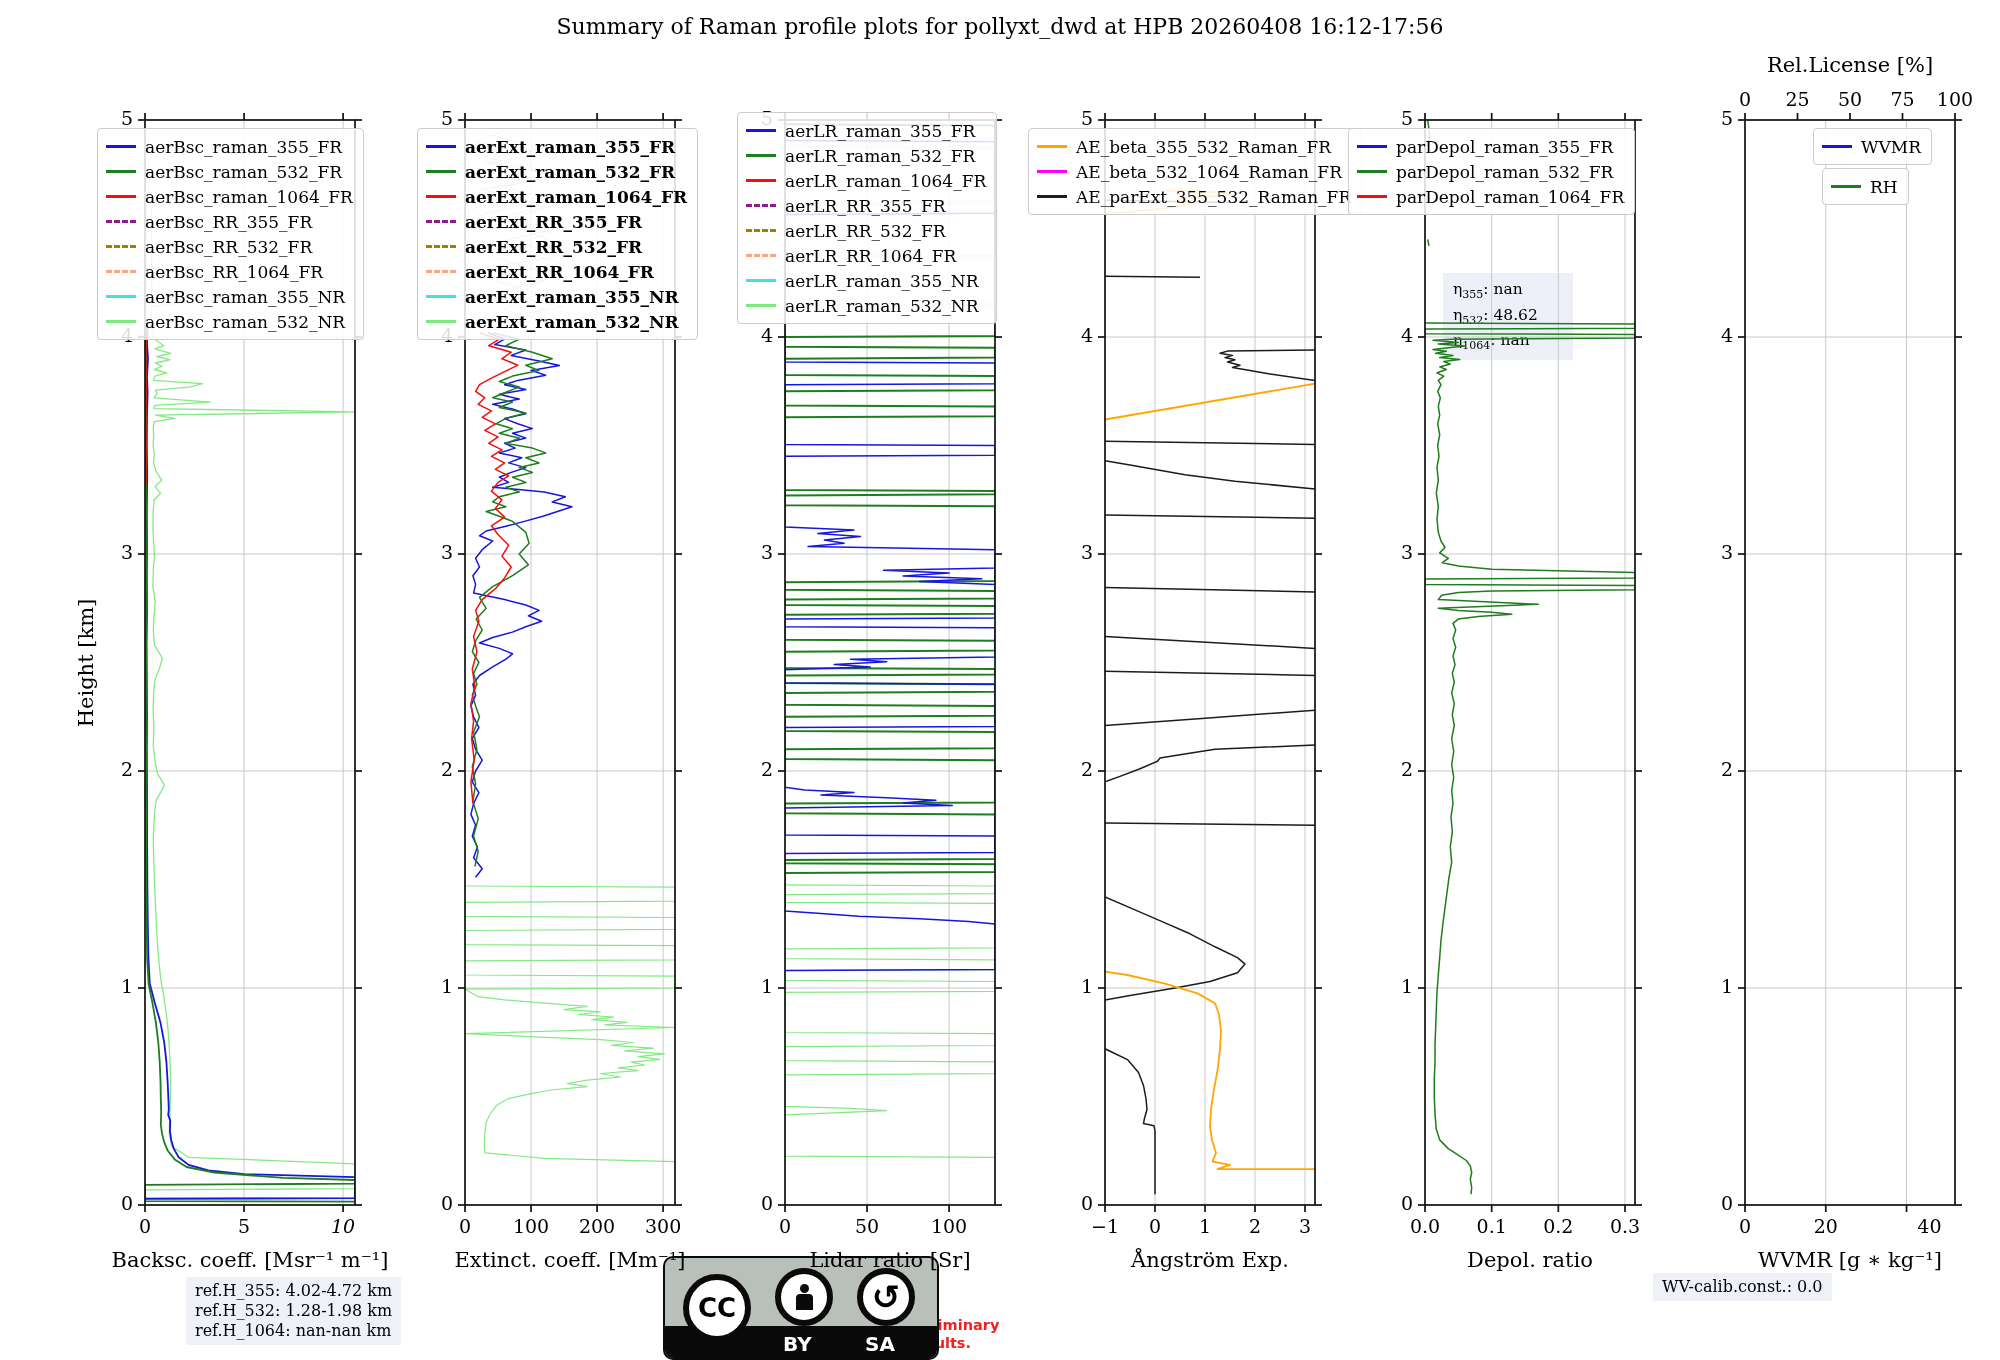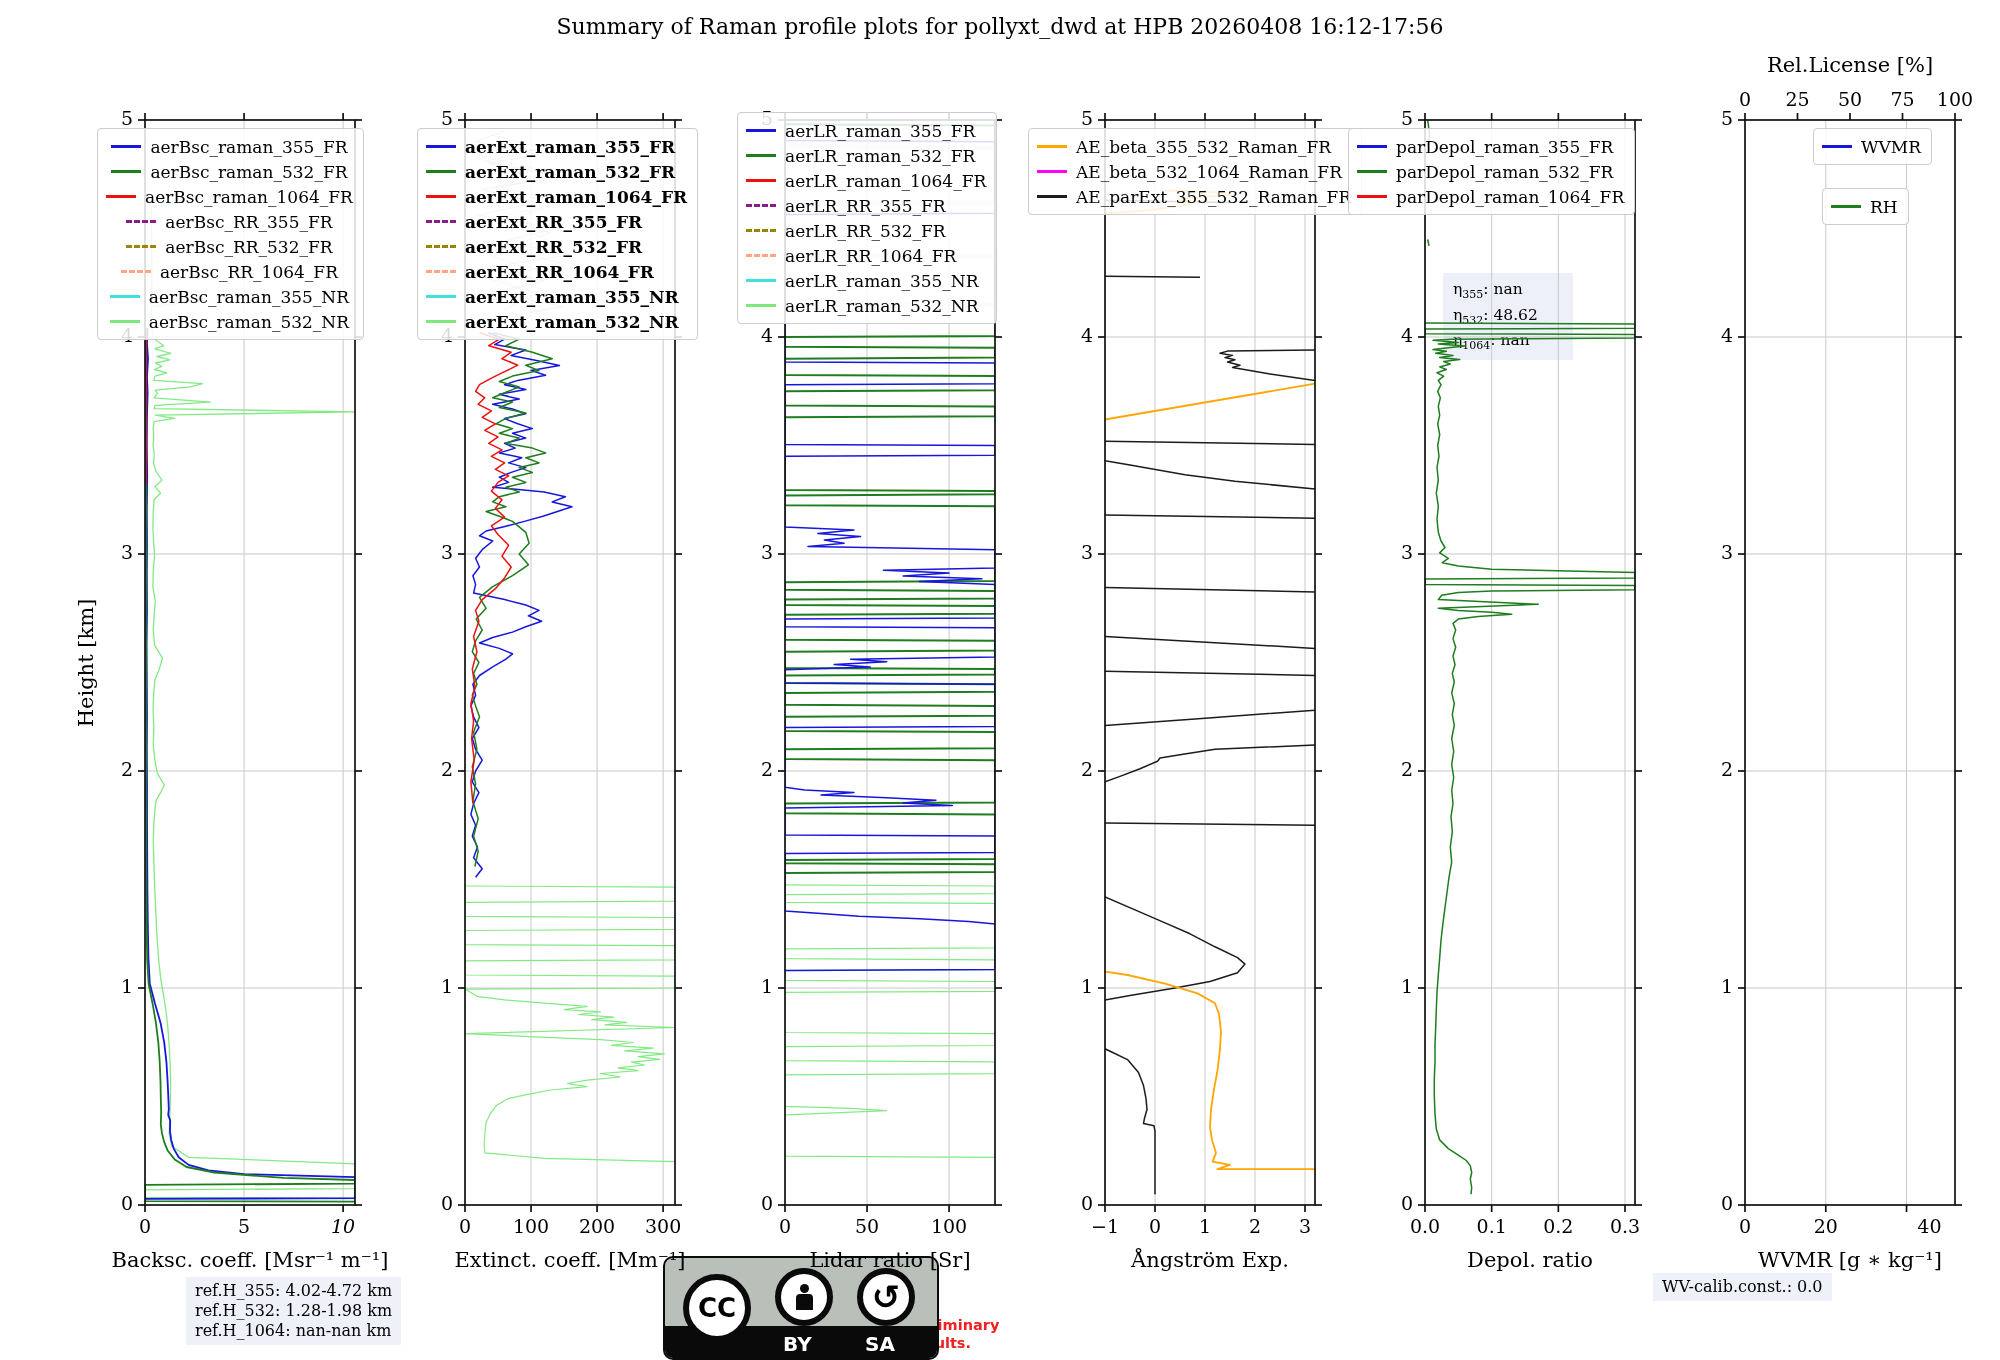--- a/index.html
+++ b/index.html
@@ -127,21 +127,21 @@
 <div class="ticklab" style="left: 110px; top: 1215px; width: 70px;">0</div>
 <div class="ticklab" style="left: 209.057px; top: 1215px; width: 70px;">5</div>
 <div class="ticklab" style="left: 308.113px; top: 1215px; width: 70px; font-style: italic;">10</div>
 <div class="yticklab" style="left: 89px; top: 1192px; width: 44px;">0</div>
 <div class="yticklab" style="left: 89px; top: 975px; width: 44px;">1</div>
 <div class="yticklab" style="left: 89px; top: 758px; width: 44px;">2</div>
 <div class="yticklab" style="left: 89px; top: 541px; width: 44px;">3</div>
 <div class="yticklab" style="left: 89px; top: 324px; width: 44px;">4</div>
 <div class="yticklab" style="left: 89px; top: 107px; width: 44px;">5</div>
 <div class="xlabel" style="left: 70px; top: 1248px; width: 360px;">Backsc. coeff. [Msr⁻¹ m⁻¹]</div>
-<div class="legend" style="left: 97px; top: 128px; align-items: center;">
+<div class="legend" style="left: 97px; top: 128px;">
     <div class="legend-item">
       <span class="legend-swatch" style="border-top-color: rgb(22, 22, 221);"></span>
       <span class="legend-label">aerBsc_raman_355_FR</span>
     </div>
     <div class="legend-item">
       <span class="legend-swatch" style="border-top-color: rgb(30, 125, 30);"></span>
       <span class="legend-label">aerBsc_raman_532_FR</span>
     </div>
     <div class="legend-item">
       <span class="legend-swatch" style="border-top-color: rgb(238, 17, 17);"></span>
@@ -547,18 +547,18 @@
 <div class="ticklab" style="left: 1762.5px; top: 88px; width: 70px;">25</div>
 <div class="ticklab" style="left: 1815px; top: 88px; width: 70px;">50</div>
 <div class="ticklab" style="left: 1867.5px; top: 88px; width: 70px;">75</div>
 <div class="ticklab" style="left: 1920px; top: 88px; width: 70px;">100</div>
 <div class="legend" style="left: 1813px; top: 128px;">
     <div class="legend-item">
       <span class="legend-swatch" style="border-top-color: rgb(22, 22, 221);"></span>
       <span class="legend-label">WVMR</span>
     </div>
   </div>
-<div class="legend" style="left: 1822px; top: 188px;">
+<div class="legend" style="left: 1822px; top: 168px;">
     <div class="legend-item">
       <span class="legend-swatch" style="border-top-color: rgb(30, 125, 30);"></span>
       <span class="legend-label">RH</span>
     </div>
   </div>
 
 </body></html>

